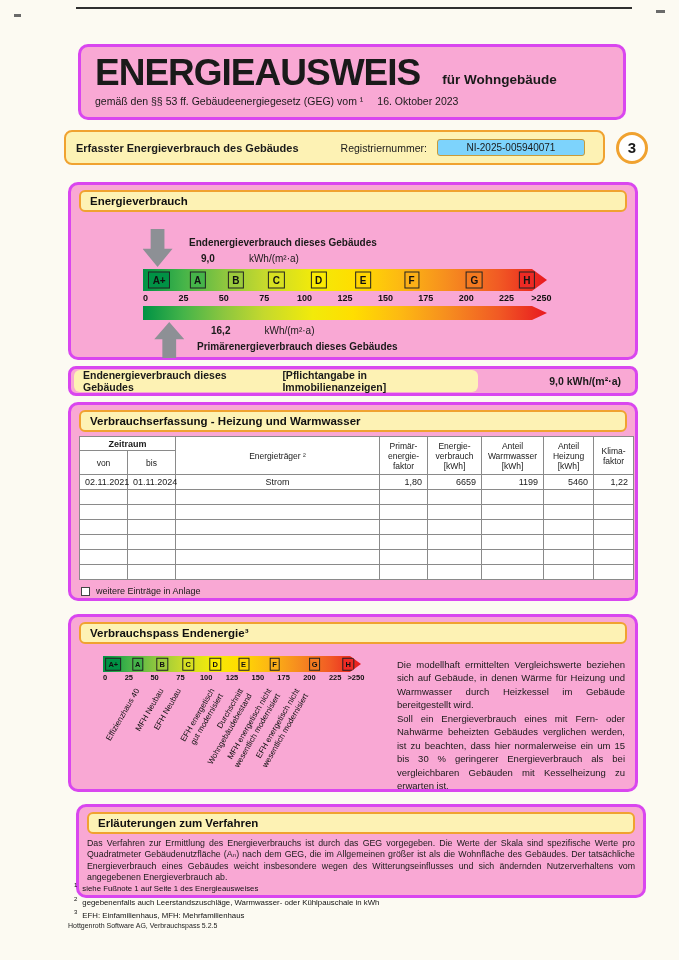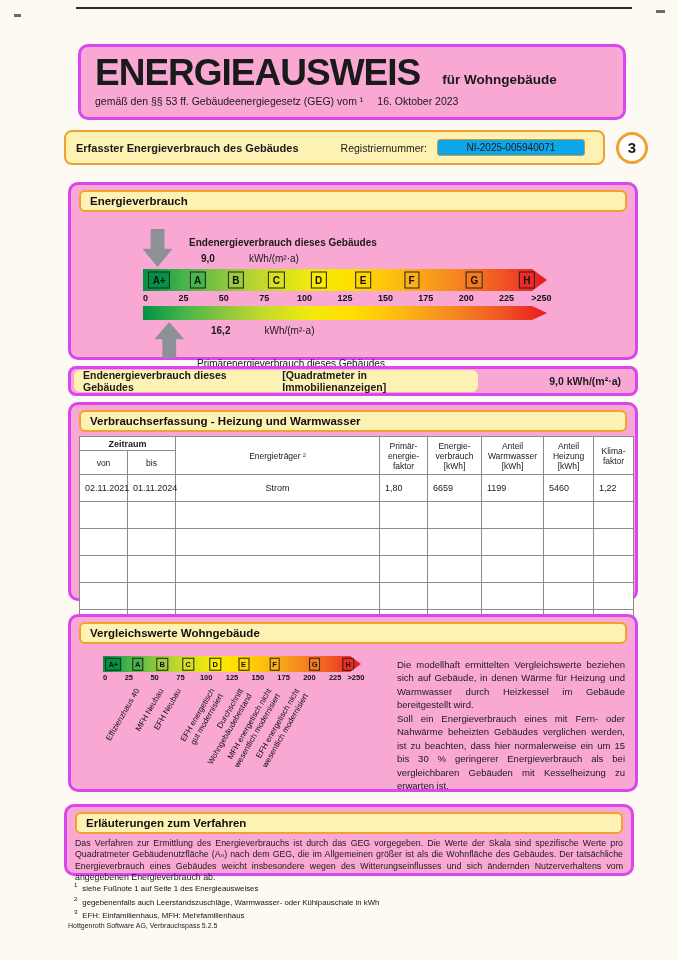--- a/index.html
+++ b/index.html
@@ -20,21 +20,21 @@
   .main-title { font-size:37px; font-weight:bold; letter-spacing:-1px; line-height:1; }
   .subtitle { font-size:13.5px; font-weight:bold; padding-bottom:4px; }
   .law-row { display:flex; font-size:10.5px; margin-top:4px; }
   .law-date { margin-left:14px; }
 
   
   .reg-row { position:absolute; top:130px; left:64px; display:flex; align-items:center; }
   .reg-bar { width:541px; height:35px; background:#FDF2B4; border:2.5px solid #F0A230; border-radius:8px; display:flex; align-items:center; padding:0 10px; }
   .reg-title { font-weight:bold; font-size:11px; }
   .reg-label { font-size:10.5px; margin-left:42px; }
-  .reg-value { margin-left:10px; width:148px; background:#0ea5e9; border:1px solid #c79b3b; border-radius:3px; font-size:10px; text-align:center; padding:2px 0; }
+  .reg-value { margin-left:10px; width:148px; background:#7dd3fc; border:1px solid #c79b3b; border-radius:3px; font-size:10px; text-align:center; padding:2px 0; }
   .page-circle { width:32px; height:32px; border:3px solid #F0A230; border-radius:50%; background:#fff; display:flex; align-items:center; justify-content:center; font-weight:bold; font-size:15px; margin-left:11px; }
 
   
   .sec-energie { top:182px; left:68px; width:570px; height:178px; padding:5px 8px; }
   .ghg { position:absolute; top:30px; left:248px; font-size:9.5px; white-space:nowrap; }
   .ghg .lbl { font-weight:bold; }
   .ghg .val { font-weight:bold; margin-left:38px; }
   .ghg .unit { margin-left:14px; }
   .chart { position:absolute; top:44px; left:10px; right:10px; bottom:4px; }
   .bars { position:absolute; left:62px; right:78px; top:0; bottom:0; }
@@ -47,37 +47,37 @@
   .ticks { position:absolute; top:64px; left:0; right:0; height:11px; font-size:9px; font-weight:bold; color:#111; }
   .ticks span { position:absolute; top:0; transform:translateX(-50%); }
   .ticks span:first-child { transform:none; }
   .ticks span:last-child { transform:translateX(-78%); }
   .arr { position:absolute; width:30px; background:#8d9095; }
   .arrow-down { top:0; height:38px; left:calc(3.6% - 15px); clip-path:polygon(27% 0,73% 0,73% 52%,100% 52%,50% 100%,0 52%,27% 52%); }
   .arrow-up { top:93px; height:36px; left:calc(6.5% - 15px); clip-path:polygon(50% 0,100% 48%,73% 48%,73% 100%,27% 100%,27% 48%,0 48%); }
   .end-label { position:absolute; left:108px; top:8px; font-weight:bold; font-size:10px; }
   .end-value { position:absolute; left:120px; top:24px; font-size:10px; font-weight:600; }
   .prim-value { position:absolute; left:130px; top:96px; font-size:10px; font-weight:600; }
-  .prim-label { position:absolute; left:116px; top:129px; font-weight:normal; font-size:10px; }
+  .prim-label { position:absolute; left:116px; top:112px; font-weight:bold; font-size:10px; }
   .unit-gap { margin-left:22px; font-weight:normal;padding-left:12px; }
 
   
   .sec-pflicht { top:366px; left:68px; width:570px; height:30px; display:flex; align-items:center; padding:0 14px 0 3px; border-radius:8px; }
   .pflicht-pill { background:#FDF2B4; border-radius:6px; height:22px; display:flex; align-items:center; gap:7px; padding:0 9px; width:404px; font-size:10.5px; font-weight:bold; }
   .pflicht-value { margin-left:auto; font-size:10.5px; font-weight:600; }
 
   
   .sec-verbrauch { top:402px; left:68px; width:570px; height:199px; padding:5px 8px; }
   .vtable { width:100%; border-collapse:collapse; table-layout:fixed; margin-top:4px; background:#fff; }
   .vtable th, .vtable td { border:1px solid #8a8a8a; }
   .vtable thead th { font-size:8.5px; font-weight:normal; text-align:center; vertical-align:middle; padding:1px 2px; }
   .vtable thead tr:first-child th.zspan { height:14px; font-size:9px;font-weight:bold; }
   .vtable thead tr:nth-child(2) th { height:24px; }
-  .vtable tbody td { height:27px; font-size:9px; padding:0 5px; }
-  td.c { text-align:center; } td.r { }
+  .vtable tbody td { height:15px; font-size:9px; padding:0 5px; }
+  td.c { text-align:center; } td.r { text-align:right; }
   .pre { white-space:pre-line; }
   .cbrow { display:flex; align-items:center; gap:6px; font-size:9px; margin-top:6px; padding-left:2px; }
   .cb { width:9px; height:9px; border:1px solid #444; background:#fff; display:inline-block; }
 
   
   .sec-vergleich { top:614px; left:68px; width:570px; height:178px; padding:5px 8px; }
   .vbody { position:relative; height:144px; margin-top:2px; }
   .mini { position:absolute; left:24px; top:10px; width:258px; }
   .mini-bar { position:relative; height:16px;
     background:linear-gradient(90deg,#009245 0%,#45B449 10%,#8CC63F 20%,#C5D92D 30%,#F2EA0A 42%,#FFDE00 52%,#FDB813 64%,#F68B1F 76%,#F15A24 88%,#E8191F 100%);
@@ -86,21 +86,21 @@
   .mticks { position:relative; height:10px; font-size:7.5px; font-weight:bold; margin-top:1px; color:#111; }
   .mticks span { position:absolute; top:0; transform:translateX(-50%); }
   .mticks span:first-child { transform:none; }
   .mticks span:last-child { transform:translateX(-80%); }
   .vlabels { position:relative; height:112px; }
   .vlabel { position:absolute; top:4px; width:0; }
   .vlabel > span { position:absolute; right:0; top:0; display:block; width:max-content; white-space:pre-line; font-size:8px; line-height:1.2; text-align:right; transform:rotate(-60deg); transform-origin:100% 0; color:#111; }
   .vtext { position:absolute; left:318px; right:2px; top:12px; font-size:9.5px; line-height:1.42; text-align:justify; white-space:pre-line; }
 
   
-  .sec-erlaut { top:804px; left:64px; width:570px; height:72px; padding:5px 8px; }
+  .sec-erlaut { top:804px; left:76px; width:570px; height:94px; padding:5px 8px; }
   .etext { margin-top:4px; font-size:8.8px; line-height:1.3; text-align:justify; }
 
   
   .footnotes { position:absolute; top:881px; left:74px; font-size:7.8px; line-height:1.55; color:#111; }
   .footnotes .fn sup { font-size:6px; margin-right:5px; }
   .doc-footer { position:absolute; top:922px; left:68px; font-size:7px; color:#222; }
 </style>
 </head>
 <body>
 
@@ -169,21 +169,21 @@
       <div class="prim-value">
         <span>16,2</span><span class="unit-gap">kWh/(m²·a)</span>
       </div>
       <div class="prim-label">Primärenergieverbrauch dieses Gebäudes</div>
     </div>
   </div>
 
   <div class="box sec-pflicht">
     <div class="pflicht-pill">
       <span>Endenergieverbrauch dieses Gebäudes</span>
-      <span>[Quadratmeter in Immobilienanzeigen]</span>
+      <span>[Pflichtangabe in Immobilienanzeigen]</span>
     </div>
     <div class="pflicht-value">9,0 kWh/(m²·a)</div>
   </div>
 
   <div class="box sec-verbrauch">
     <div class="pill">Verbrauchserfassung - Heizung und Warmwasser</div>
     <table class="vtable">
       <colgroup>
         <col style="width:48px">
           <col style="width:48px">
@@ -291,21 +291,21 @@
           </tr>
       </tbody>
     </table>
     <div class="cbrow">
       <span class="cb"></span>
       <span>weitere Einträge in Anlage</span>
     </div>
   </div>
 
   <div class="box sec-vergleich">
-    <div class="pill">Vergleichswerte Wohngebäude</div>
+    <div class="pill">Verbrauchspass Endenergie³</div>
     <div class="vbody">
       <div class="mini">
         <div class="mini-bar">
           <span class="mlt" style="left:4%;background:#009245">A+</span>
           <span class="mlt" style="left:13.5%;background:#45B449">A</span>
           <span class="mlt" style="left:23%;background:#9BCA3C">B</span>
           <span class="mlt" style="left:33%;background:#D7E021">C</span>
           <span class="mlt" style="left:43.5%;background:#FBEB02">D</span>
           <span class="mlt" style="left:54.5%;background:#FFD400">E</span>
           <span class="mlt" style="left:66.5%;background:#FCAF17">F</span>

